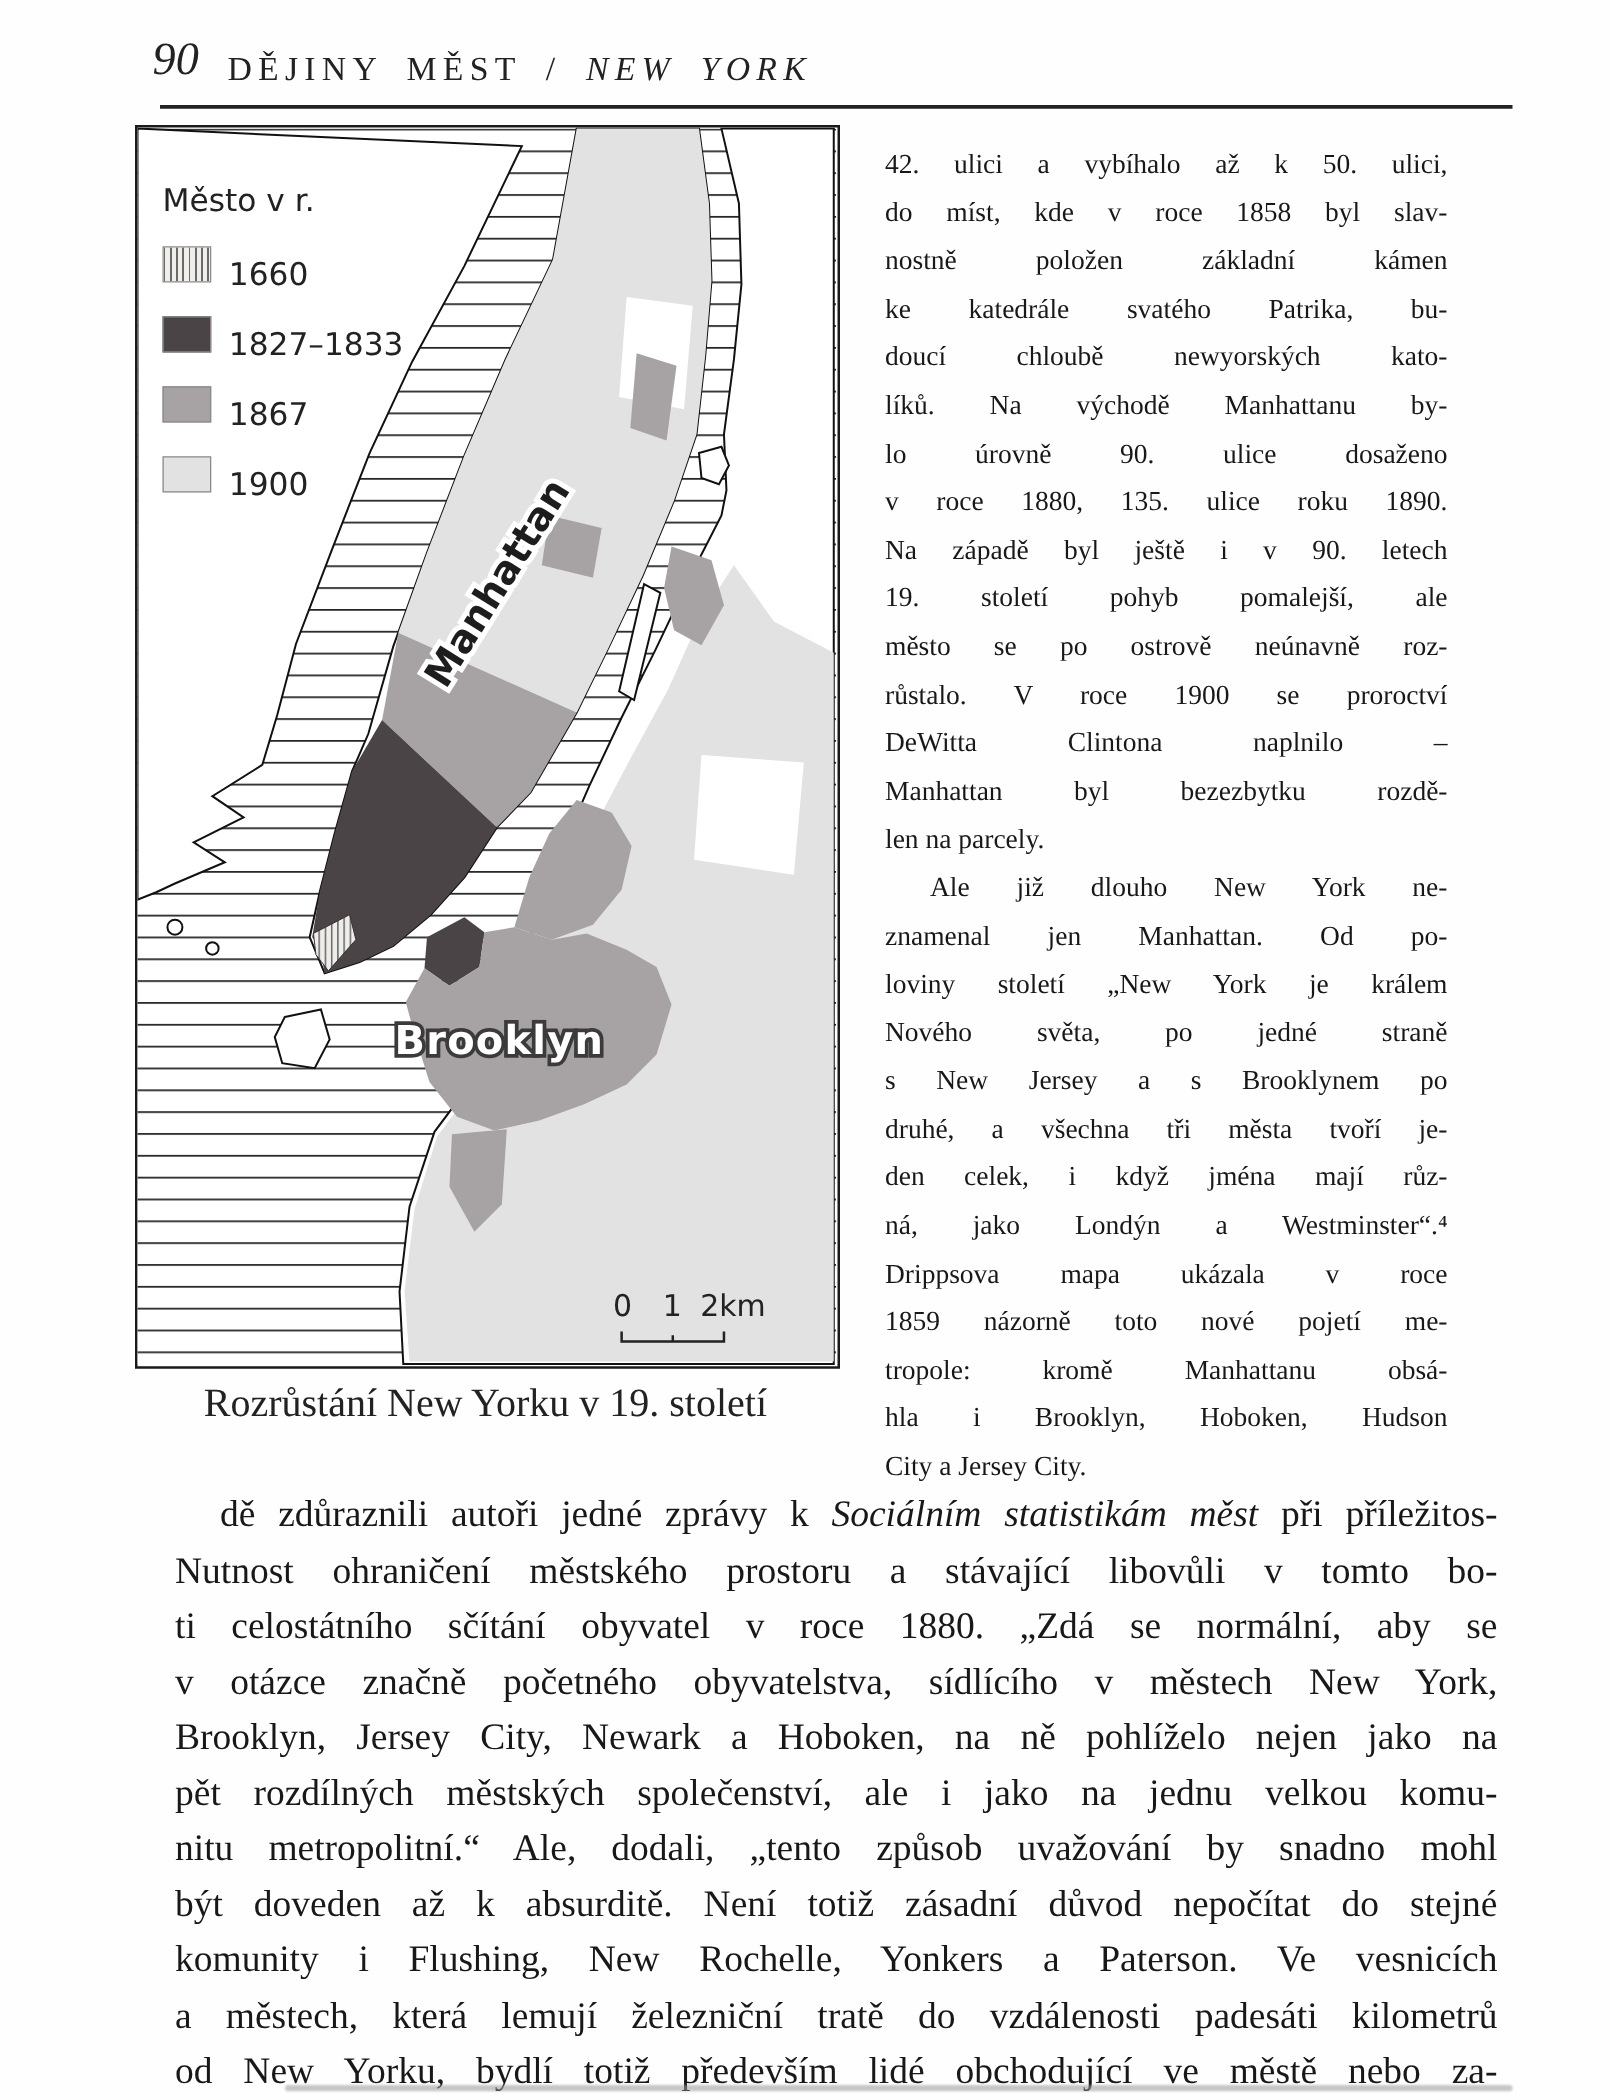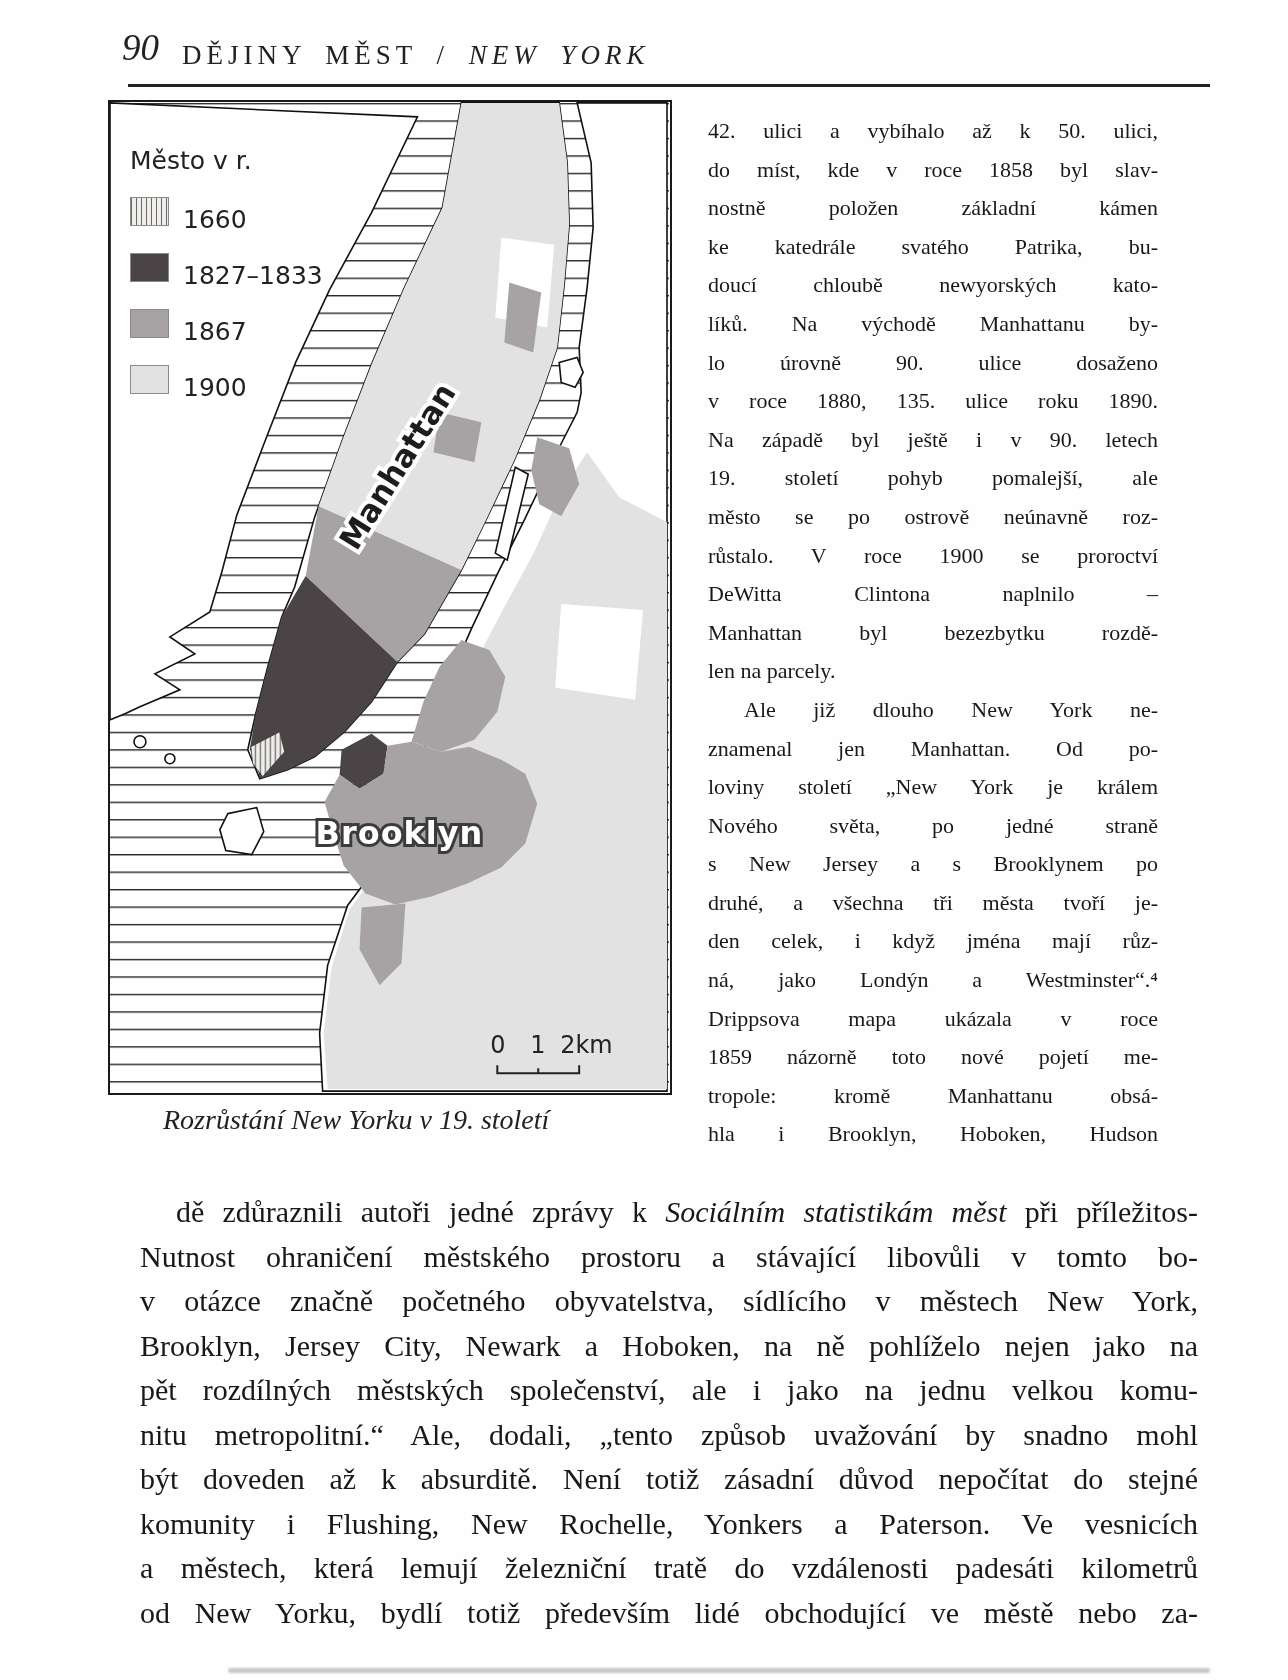--- a/index.html
+++ b/index.html
@@ -33,21 +33,21 @@
   .lyr{font-size:25px;margin-top:16px;}
   .maplabel{font-family:"DejaVu Sans","Liberation Sans",sans-serif;font-weight:bold;}
   .ml-dark{font-size:31px;fill:#1d1d1d;stroke:#ffffff;stroke-width:8px;paint-order:stroke;}
   .ml-light{font-size:32px;fill:#ffffff;stroke:#3b3b3b;stroke-width:6px;paint-order:stroke;letter-spacing:1px;}
   .scale-num{font-family:"DejaVu Sans","Liberation Sans",sans-serif;font-size:24px;fill:#222;}
   .f1867{fill:#a7a3a4;}
   .f1900{fill:#e3e2e2;}
   .f1827{fill:#4a4446;}
   .coast{fill:#ffffff;stroke:#111;stroke-width:1.6;}
   
-  .caption{position:absolute;left:163px;top:1104px;width:520px;font-style:italic;font-size:28px;color:#222;}
+  .caption{position:absolute;left:163px;top:1104px;width:520px;font-size:32px;color:#222;}
   
   .rc{position:absolute;left:708px;top:112px;width:450px;font-size:22px;line-height:38.6px;color:#181818;}
   .bottom{position:absolute;left:140px;top:1190px;width:1058px;font-size:30px;line-height:44.5px;color:#181818;}
   .tl{text-align:justify;text-align-last:justify;}
   .tl.last{text-align-last:left;}
   .bottom .tl.last{text-align-last:justify;}
   .indent-first .tl:first-child{text-indent:36px;}
   .it{font-style:italic;font-family:Liberation Serif, serif;}
   .page-shadow{position:absolute;left:228px;top:1668px;width:982px;height:5px;background:#9a9a9a;opacity:.55;border-radius:3px;filter:blur(1px);}
 </style>
@@ -169,26 +169,28 @@
       <div class="tl">loviny století „New York je králem</div>
       <div class="tl">Nového světa, po jedné straně</div>
       <div class="tl">s New Jersey a s Brooklynem po</div>
       <div class="tl">druhé, a všechna tři města tvoří je-</div>
       <div class="tl">den celek, i když jména mají růz-</div>
       <div class="tl">ná, jako Londýn a Westminster“.⁴</div>
       <div class="tl">Drippsova mapa ukázala v roce</div>
       <div class="tl">1859 názorně toto nové pojetí me-</div>
       <div class="tl">tropole: kromě Manhattanu obsá-</div>
       <div class="tl">hla i Brooklyn, Hoboken, Hudson</div>
+      <div class="tl last">City a Jersey City.</div>
     </div>
 </div>
 
 <div class="bottom indent-first">
     <div class="tl"><span>dě zdůraznili autoři jedné zprávy k </span><span class="it">Sociálním statistikám měst</span><span> při příležitos-</span></div>
     <div class="tl">Nutnost ohraničení městského prostoru a stávající libovůli v tomto bo-</div>
+    <div class="tl">ti celostátního sčítání obyvatel v roce 1880. „Zdá se normální, aby se</div>
     <div class="tl">v otázce značně početného obyvatelstva, sídlícího v městech New York,</div>
     <div class="tl">Brooklyn, Jersey City, Newark a Hoboken, na ně pohlíželo nejen jako na</div>
     <div class="tl">pět rozdílných městských společenství, ale i jako na jednu velkou komu-</div>
     <div class="tl">nitu metropolitní.“ Ale, dodali, „tento způsob uvažování by snadno mohl</div>
     <div class="tl">být doveden až k absurditě. Není totiž zásadní důvod nepočítat do stejné</div>
     <div class="tl">komunity i Flushing, New Rochelle, Yonkers a Paterson. Ve vesnicích</div>
     <div class="tl">a městech, která lemují železniční tratě do vzdálenosti padesáti kilometrů</div>
     <div class="tl last">od New Yorku, bydlí totiž především lidé obchodující ve městě nebo za-</div>
   </div>
 

